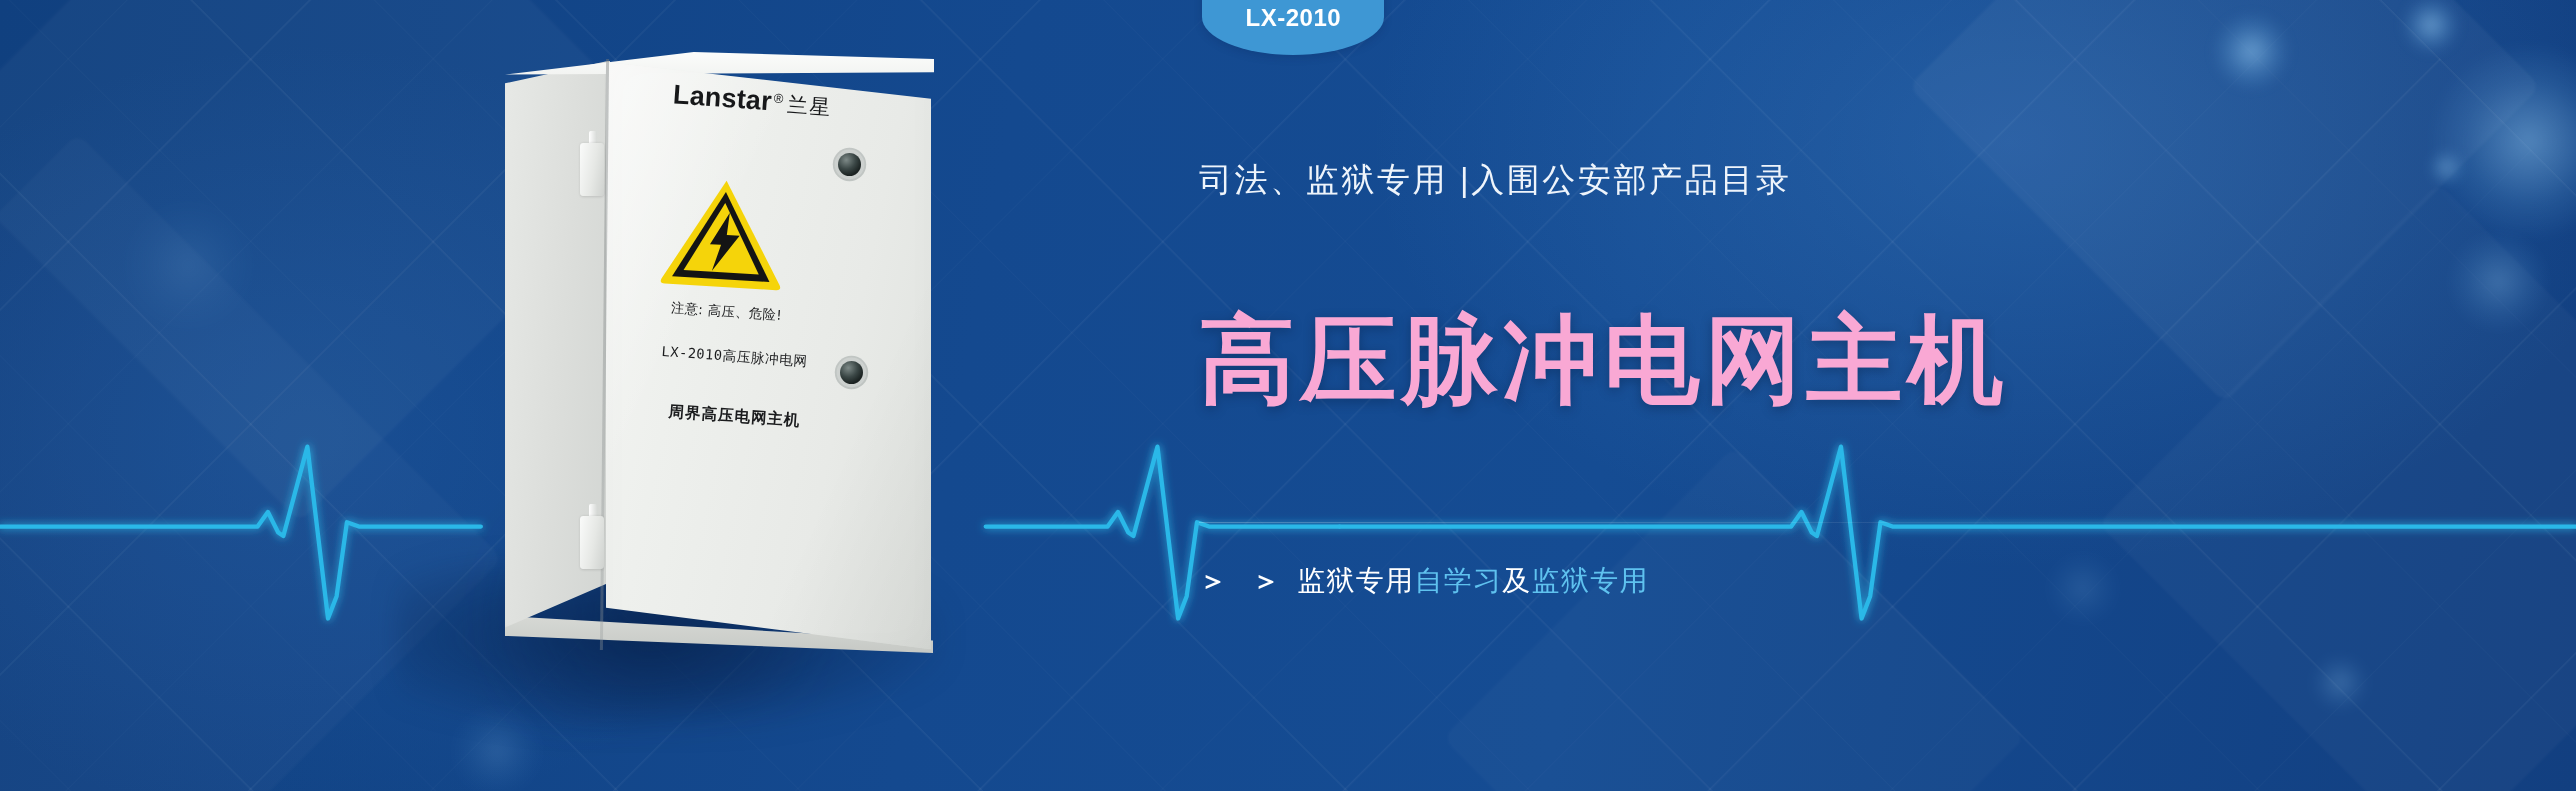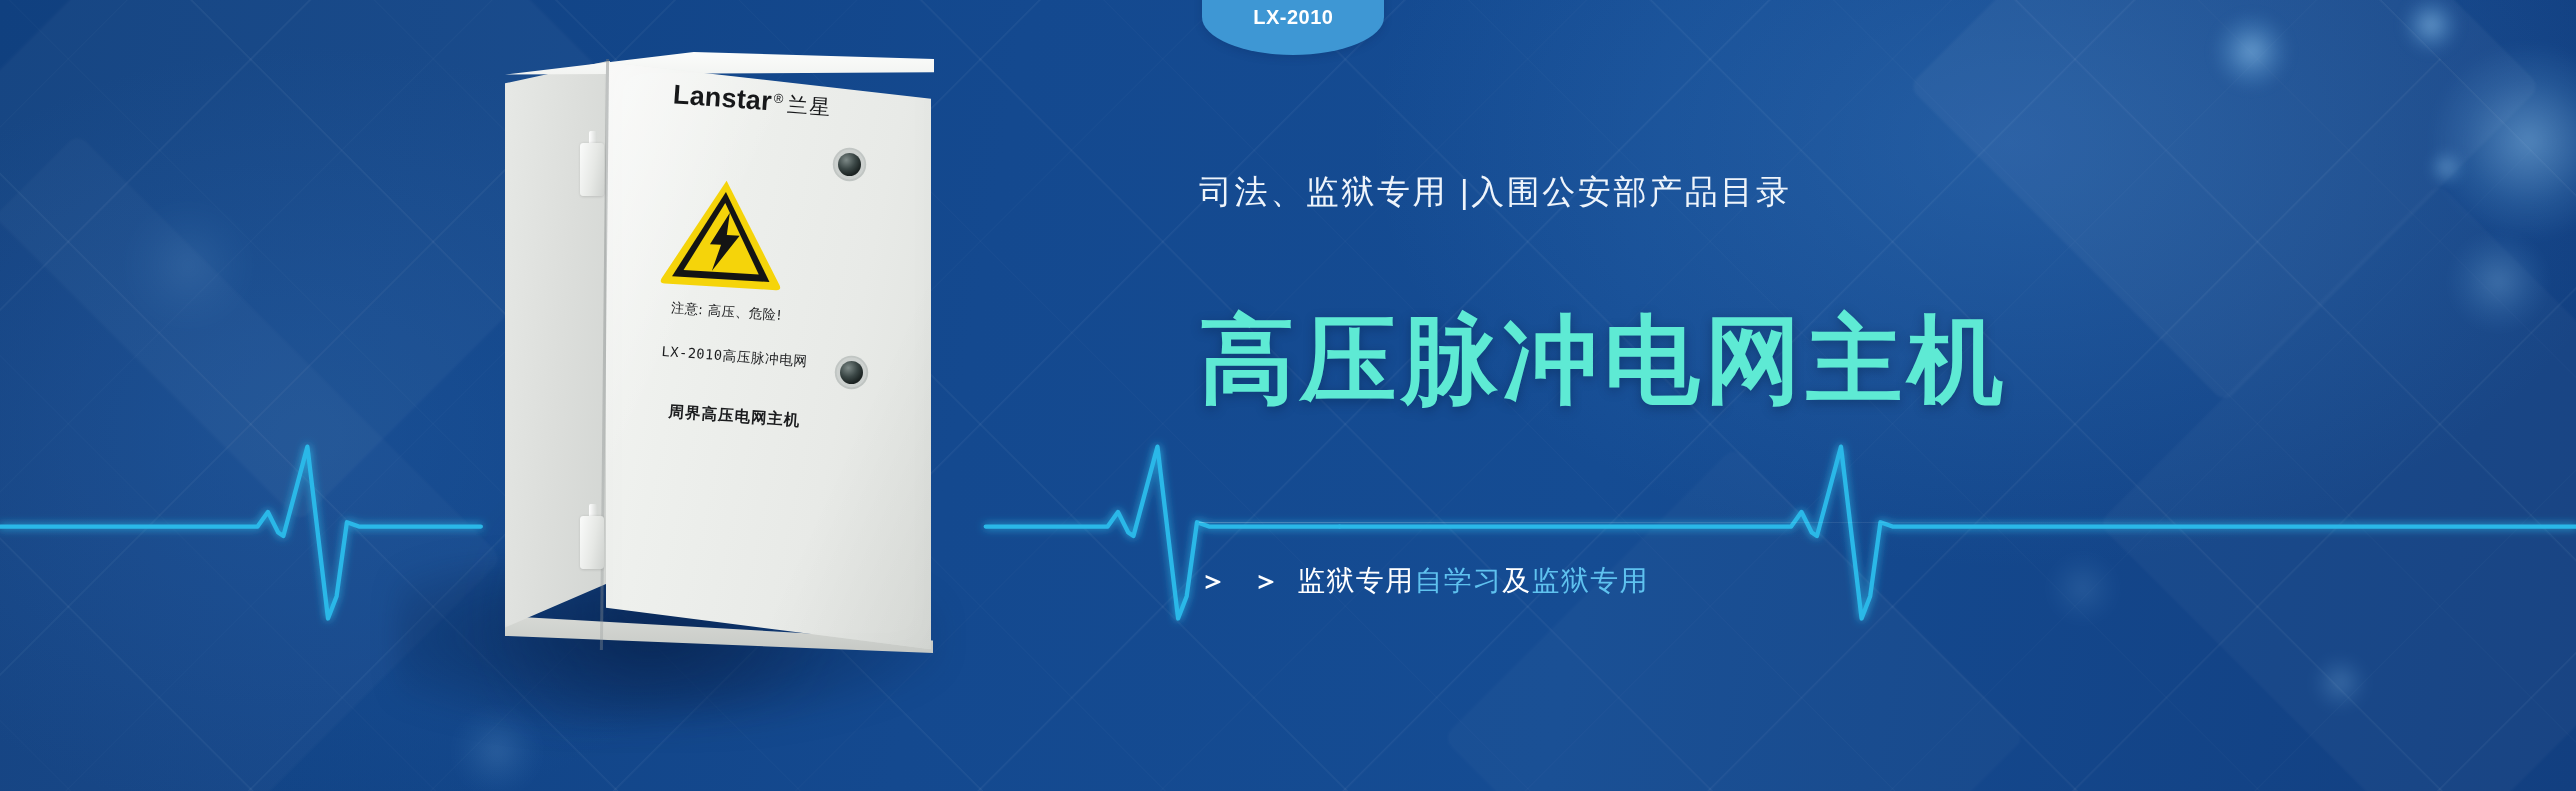--- a/index.html
+++ b/index.html
@@ -307,45 +307,45 @@
     height: 70px;
     background: #3e97d4;
     border-radius: 0 0 91px 91px / 0 0 38px 38px;
     display: flex;
     align-items: center;
     justify-content: center;
     box-shadow: 0 2.6px 8.6px rgba(5,30,70,0.18);
   }
   .badge span {
     color: #ffffff;
-    font-size: 20px;
+    font-size: 24px;
     font-weight: bold;
     letter-spacing: 0.5px;
     padding-bottom: 3.4px;
   }
 
   .subtitle {
     position: absolute;
     left: 0;
-    top: 170px;
+    top: 158px;
     font-size: 33px;
     color: #eef4fb;
     letter-spacing: 2.6px;
     white-space: nowrap;
     font-family: "Liberation Sans", "DejaVu Sans", sans-serif;
   }
 
   .headline {
     position: absolute;
     left: 0;
     top: 246px;
     font-size: 96px;
     line-height: 1.05;
     font-weight: bold;
-    color: #5eead4;
+    color: #f9a8d4;
     letter-spacing: 5.2px;
     white-space: nowrap;
     text-shadow: 0 2.6px 10.3px rgba(3,22,55,0.35);
     font-family: "Liberation Sans", "DejaVu Sans", sans-serif;
   }
 
   .tagline {
     position: absolute;
     left: 0;
     top: 431px;

